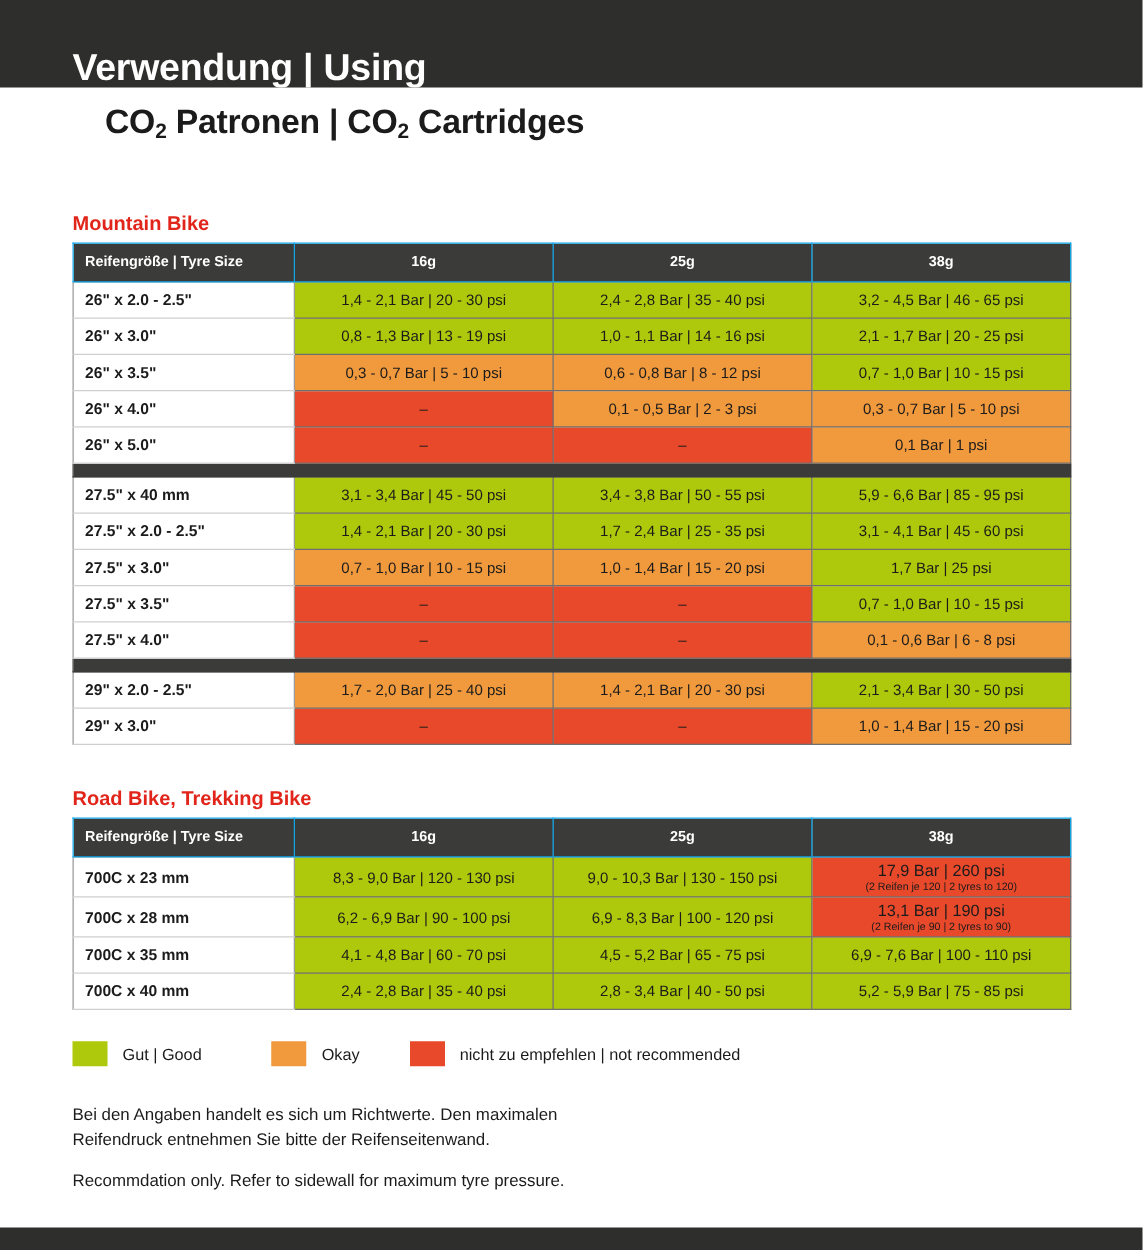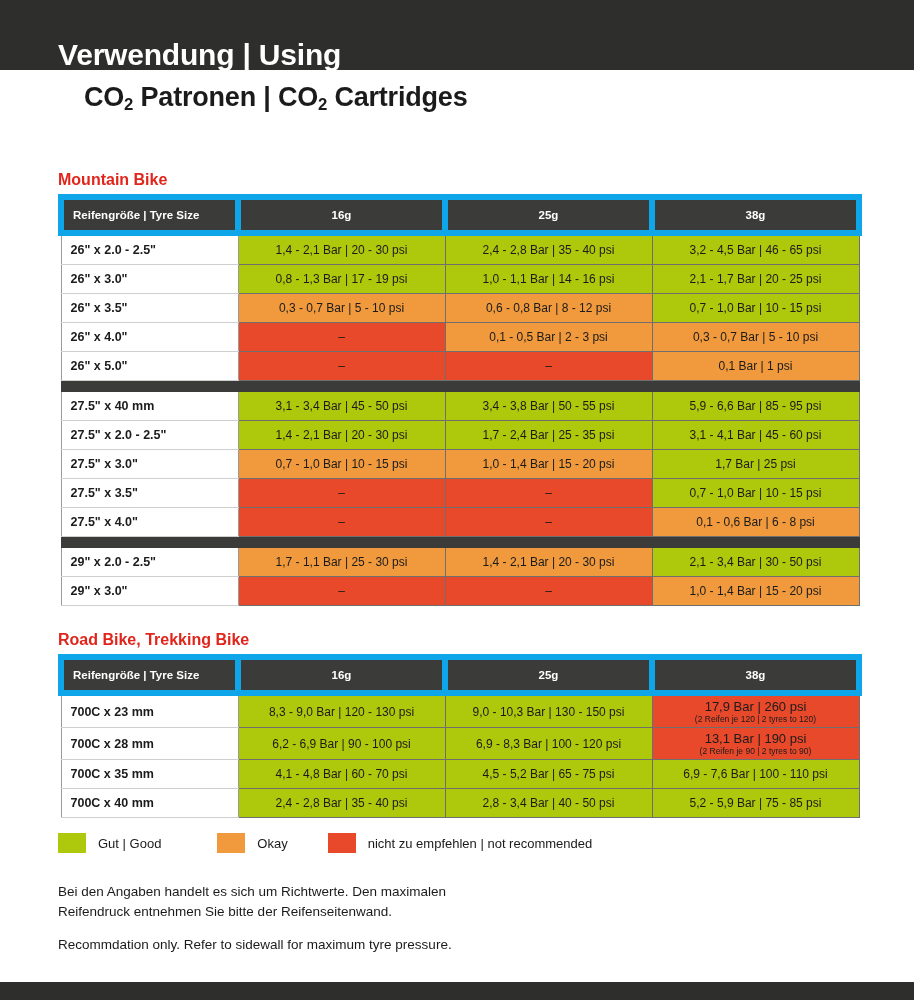--- a/index.html
+++ b/index.html
@@ -88,21 +88,21 @@
   .tbl col.c3 { width: 207px; }
 
   .tbl th {
     background: #3b3b39;
     color: #ffffff;
     font-size: 11.5px;
     font-weight: bold;
     height: 30px;
     padding: 0 0 0 0;
     text-align: center;
-    border: 6px solid #0ea5e9;
+    border: 1px solid #0ea5e9;
   }
   .tbl th.hdr-label {
     text-align: left;
     padding-left: 9px;
   }
 
   .tbl td {
     height: 28px;
     font-size: 12px;
     text-align: center;
@@ -208,21 +208,21 @@
         <td class="good">
           <span class="cell-main">2,4 - 2,8 Bar | 35 - 40 psi</span>
         </td>
         <td class="good">
           <span class="cell-main">3,2 - 4,5 Bar | 46 - 65 psi</span>
         </td>
       </tr>
       <tr>
         <td class="rowlabel">26" x 3.0"</td>
         <td class="good">
-          <span class="cell-main">0,8 - 1,3 Bar | 17 - 19 psi</span>
+          <span class="cell-main">0,8 - 1,3 Bar | 13 - 19 psi</span>
         </td>
         <td class="good">
           <span class="cell-main">1,0 - 1,1 Bar | 14 - 16 psi</span>
         </td>
         <td class="good">
           <span class="cell-main">2,1 - 1,7 Bar | 20 - 25 psi</span>
         </td>
       </tr>
       <tr>
         <td class="rowlabel">26" x 3.5"</td>
@@ -322,21 +322,21 @@
         <td class="okay">
           <span class="cell-main">0,1 - 0,6 Bar | 6 - 8 psi</span>
         </td>
       </tr>
       <tr class="sep">
         <td colspan="4"></td>
       </tr>
       <tr>
         <td class="rowlabel">29" x 2.0 - 2.5"</td>
         <td class="okay">
-          <span class="cell-main">1,7 - 1,1 Bar | 25 - 30 psi</span>
+          <span class="cell-main">1,7 - 2,0 Bar | 25 - 40 psi</span>
         </td>
         <td class="okay">
           <span class="cell-main">1,4 - 2,1 Bar | 20 - 30 psi</span>
         </td>
         <td class="good">
           <span class="cell-main">2,1 - 3,4 Bar | 30 - 50 psi</span>
         </td>
       </tr>
       <tr>
         <td class="rowlabel">29" x 3.0"</td>

